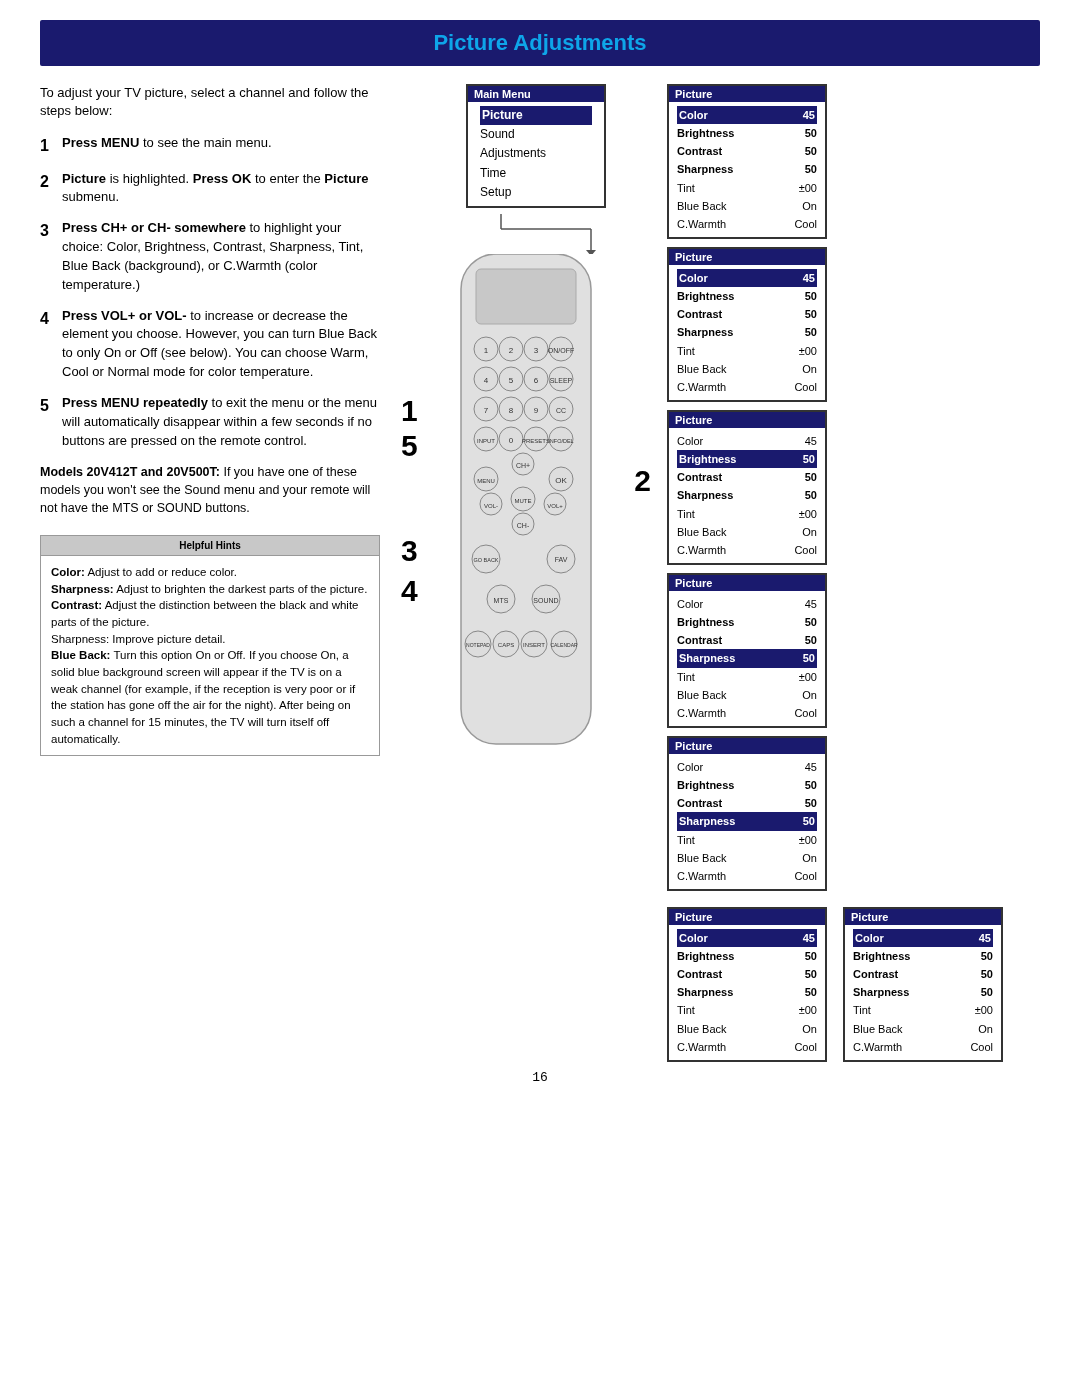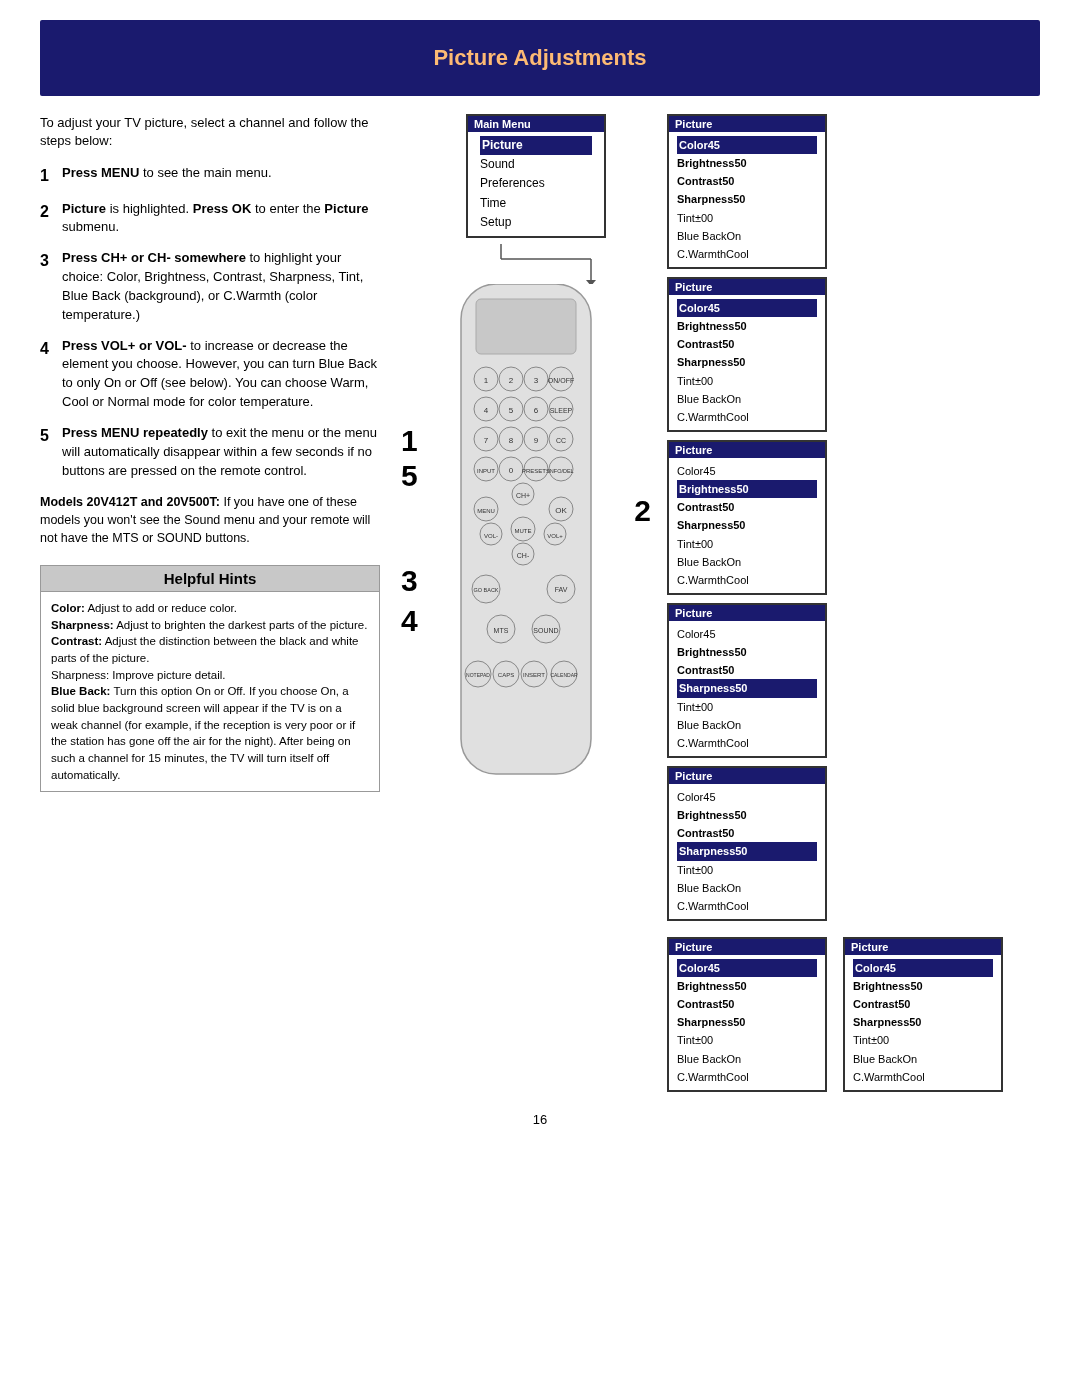--- a/index.html
+++ b/index.html
@@ -8,25 +8,25 @@
       background: #fff;
       width: 1080px;
       min-height: 1397px;
       position: relative;
       font-size: 13px;
     }
 
     
     .page-title-bar {
       background: #1a1a6e;
-      color: #fdba74;
+      color: #0ea5e9;
       text-align: center;
       font-size: 22px;
       font-weight: bold;
-      padding: 25px 0;
+      padding: 10px 0;
       margin: 20px 40px 18px 40px;
       border-radius: 2px;
     }
 
     .main-content {
       display: flex;
       padding: 0 40px;
       gap: 11px;
     }
 
@@ -58,21 +58,21 @@
 
     .helpful-hints-box {
       border: 1px solid #999;
       margin-top: 18px;
       padding: 0;
     }
     .helpful-hints-title {
       background: #c8c8c8;
       text-align: center;
       padding: 4px 0;
-      font-size: 15px;
+      font-size: 10px;
       font-weight: bold;
       border-bottom: 1px solid #999;
     }
     .helpful-hints-body {
       padding: 8px 10px;
       font-size: 11.5px;
       line-height: 1.45;
     }
     .helpful-hints-body b { font-weight: bold; }
 
@@ -130,35 +130,36 @@
       font-weight: bold;
       padding: 2px 6px;
     }
     .picture-box-body {
       padding: 4px 8px;
       font-size: 11px;
       line-height: 1.65;
     }
     .picture-box-body .row {
       display: flex;
-      justify-content: flex-start;
+      justify-content: space-between;
     }
     .picture-box-body .row.bold-row { font-weight: bold; }
     .picture-box-body .row.highlight-row {
       background: #1a1a6e;
       color: #fff;
       font-weight: bold;
       padding: 0 2px;
     }
 
     .page-number {
       text-align: center;
-      margin-top: 20px;
+      margin-top: 8px;
       font-size: 13px;
       padding-bottom: 20px;
+      font-family: Liberation Mono, monospace;
     }
 
     
     .center-right {
       display: flex;
       gap: 16px;
       flex: 1;
     }
 
     .right-boxes {
@@ -235,21 +236,21 @@
 
   <div class="center-right">
 
     <div class="center-col">
 
       <div class="main-menu-box">
         <div class="main-menu-title">Main Menu</div>
         <div class="main-menu-body">
           <span class="item highlighted">Picture</span>
           <span class="item">Sound</span>
-          <span class="item">Preferences</span>
+          <span class="item">Adjustments</span>
           <span class="item">Time</span>
           <span class="item">Setup</span>
         </div>
       </div>
 
       <div style="position:relative; width:200px; height:40px; margin-left:20px;">
         <svg width="200" height="40">
           <line x1="70" y1="0" x2="70" y2="15" stroke="#555" stroke-width="1.5"></line>
           <line x1="70" y1="15" x2="160" y2="15" stroke="#555" stroke-width="1.5"></line>
           <line x1="160" y1="15" x2="160" y2="40" stroke="#555" stroke-width="1.5"></line>

